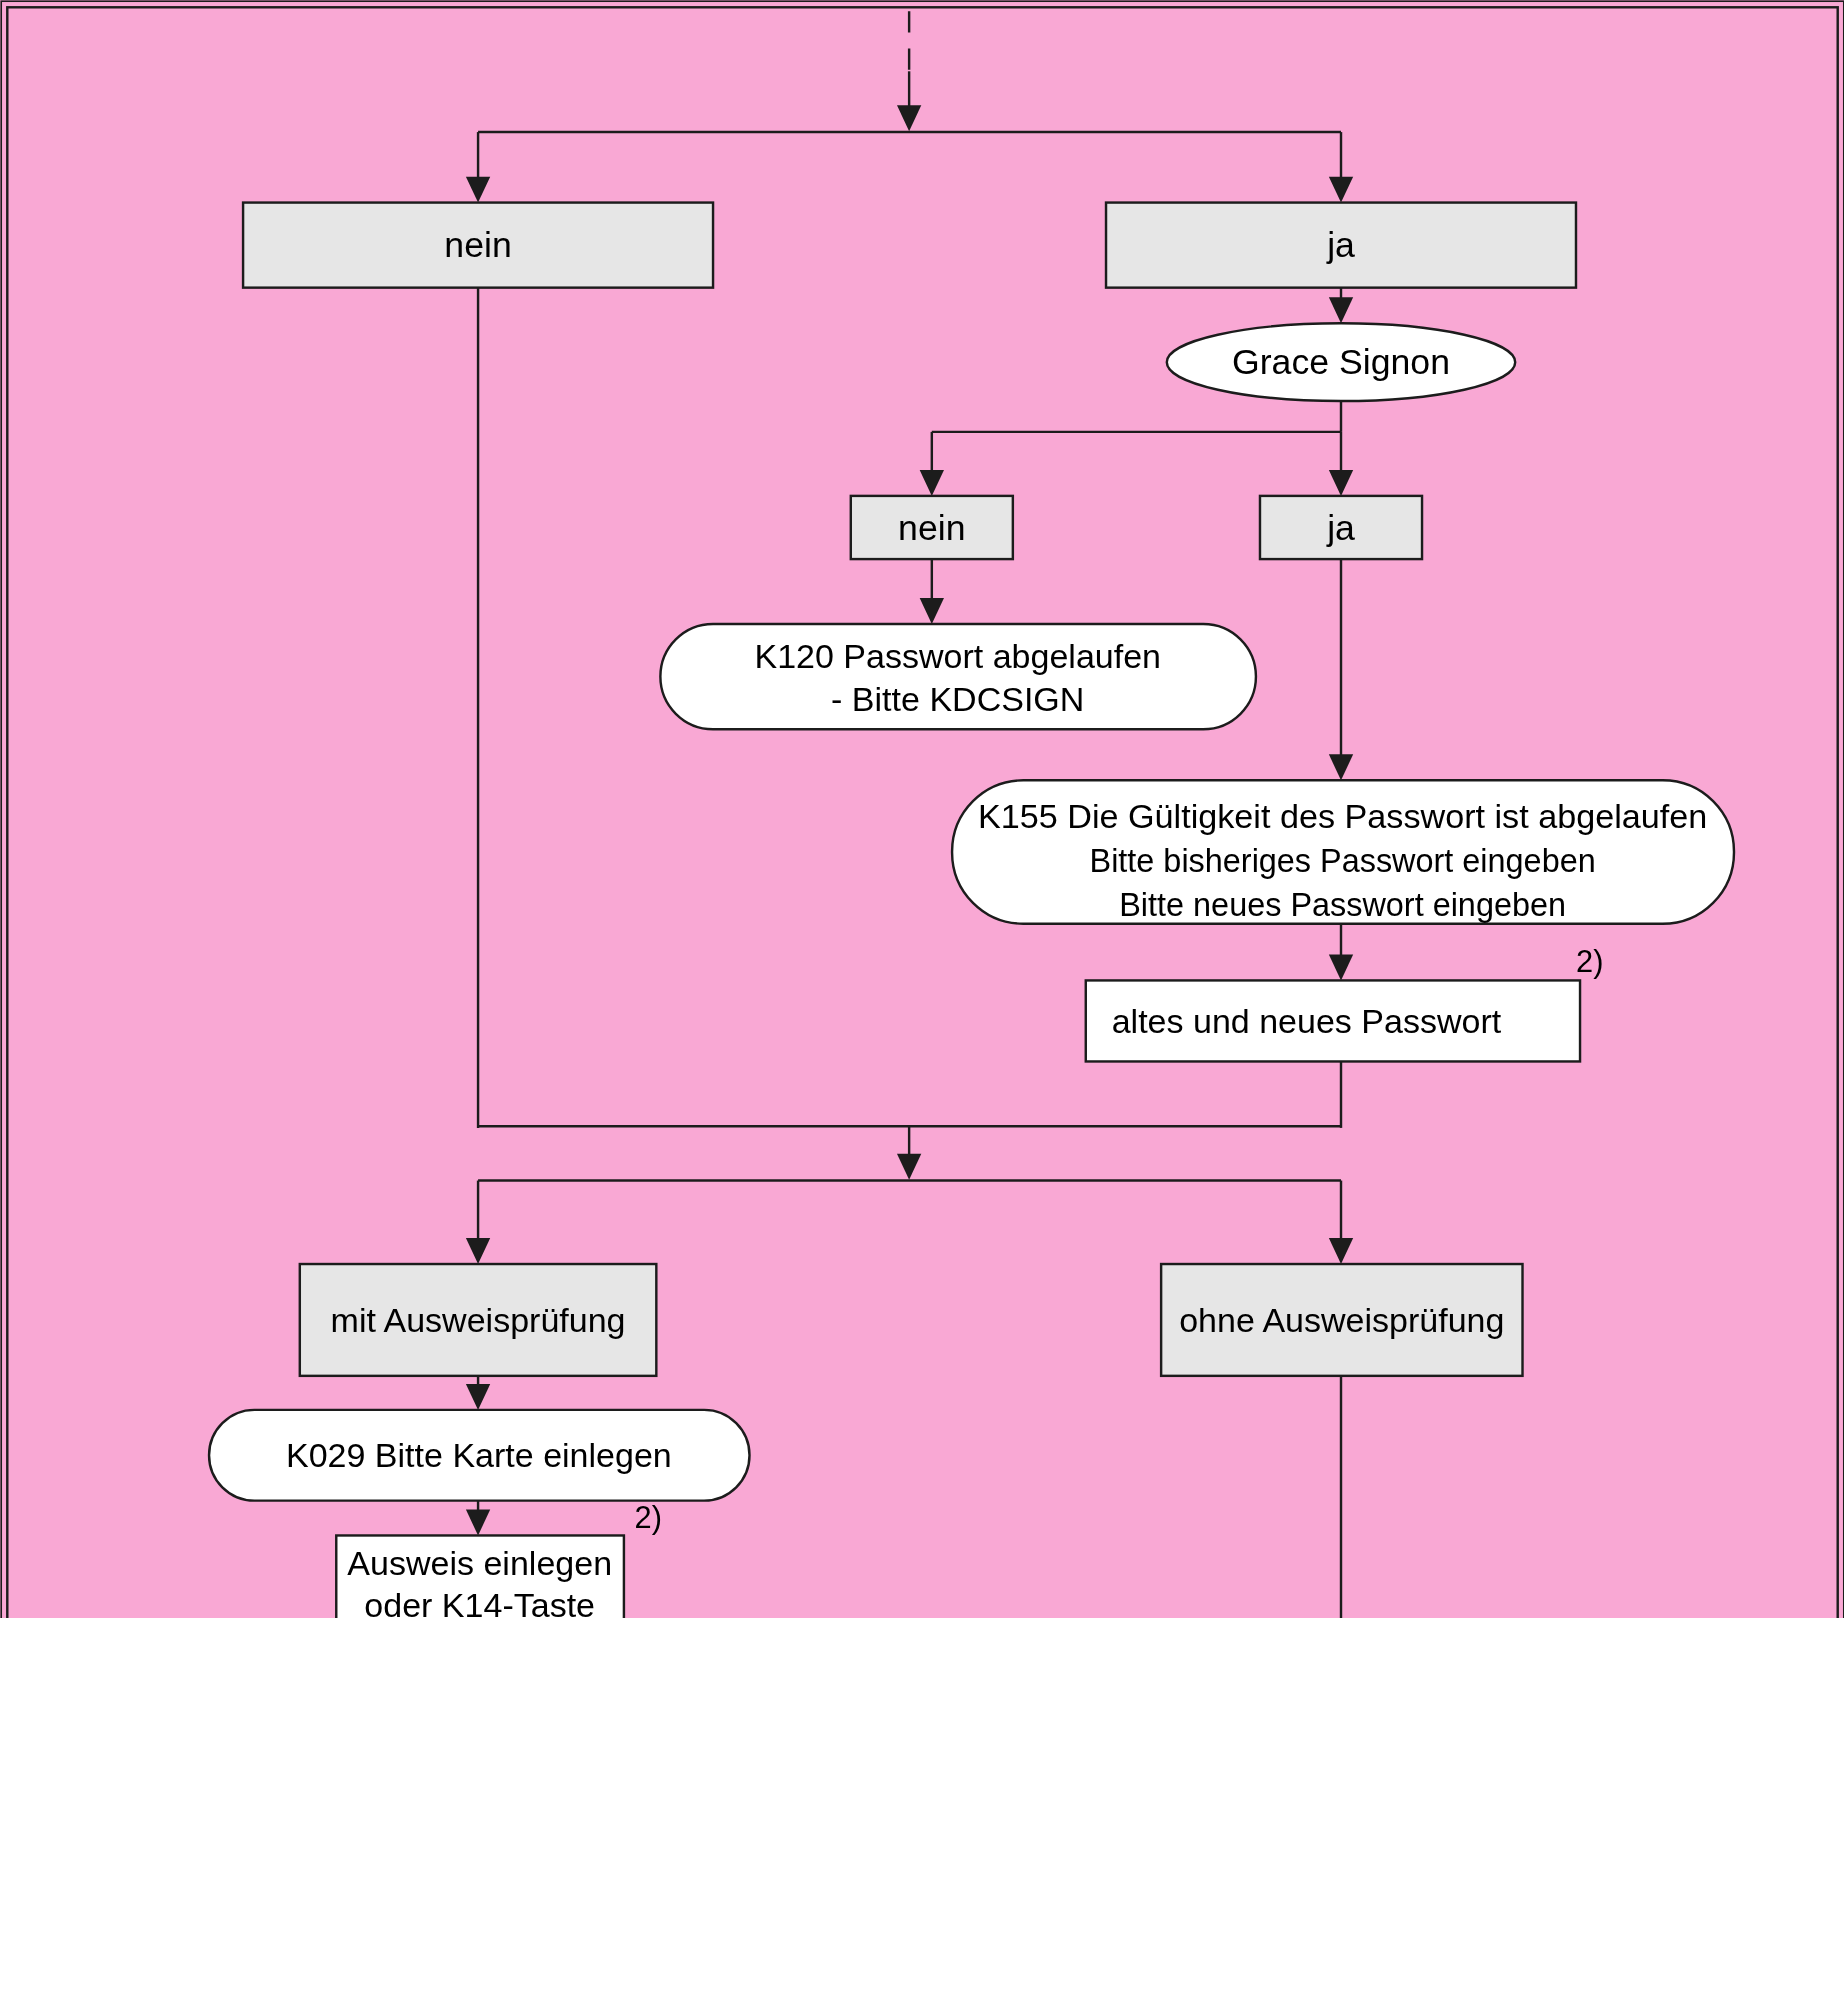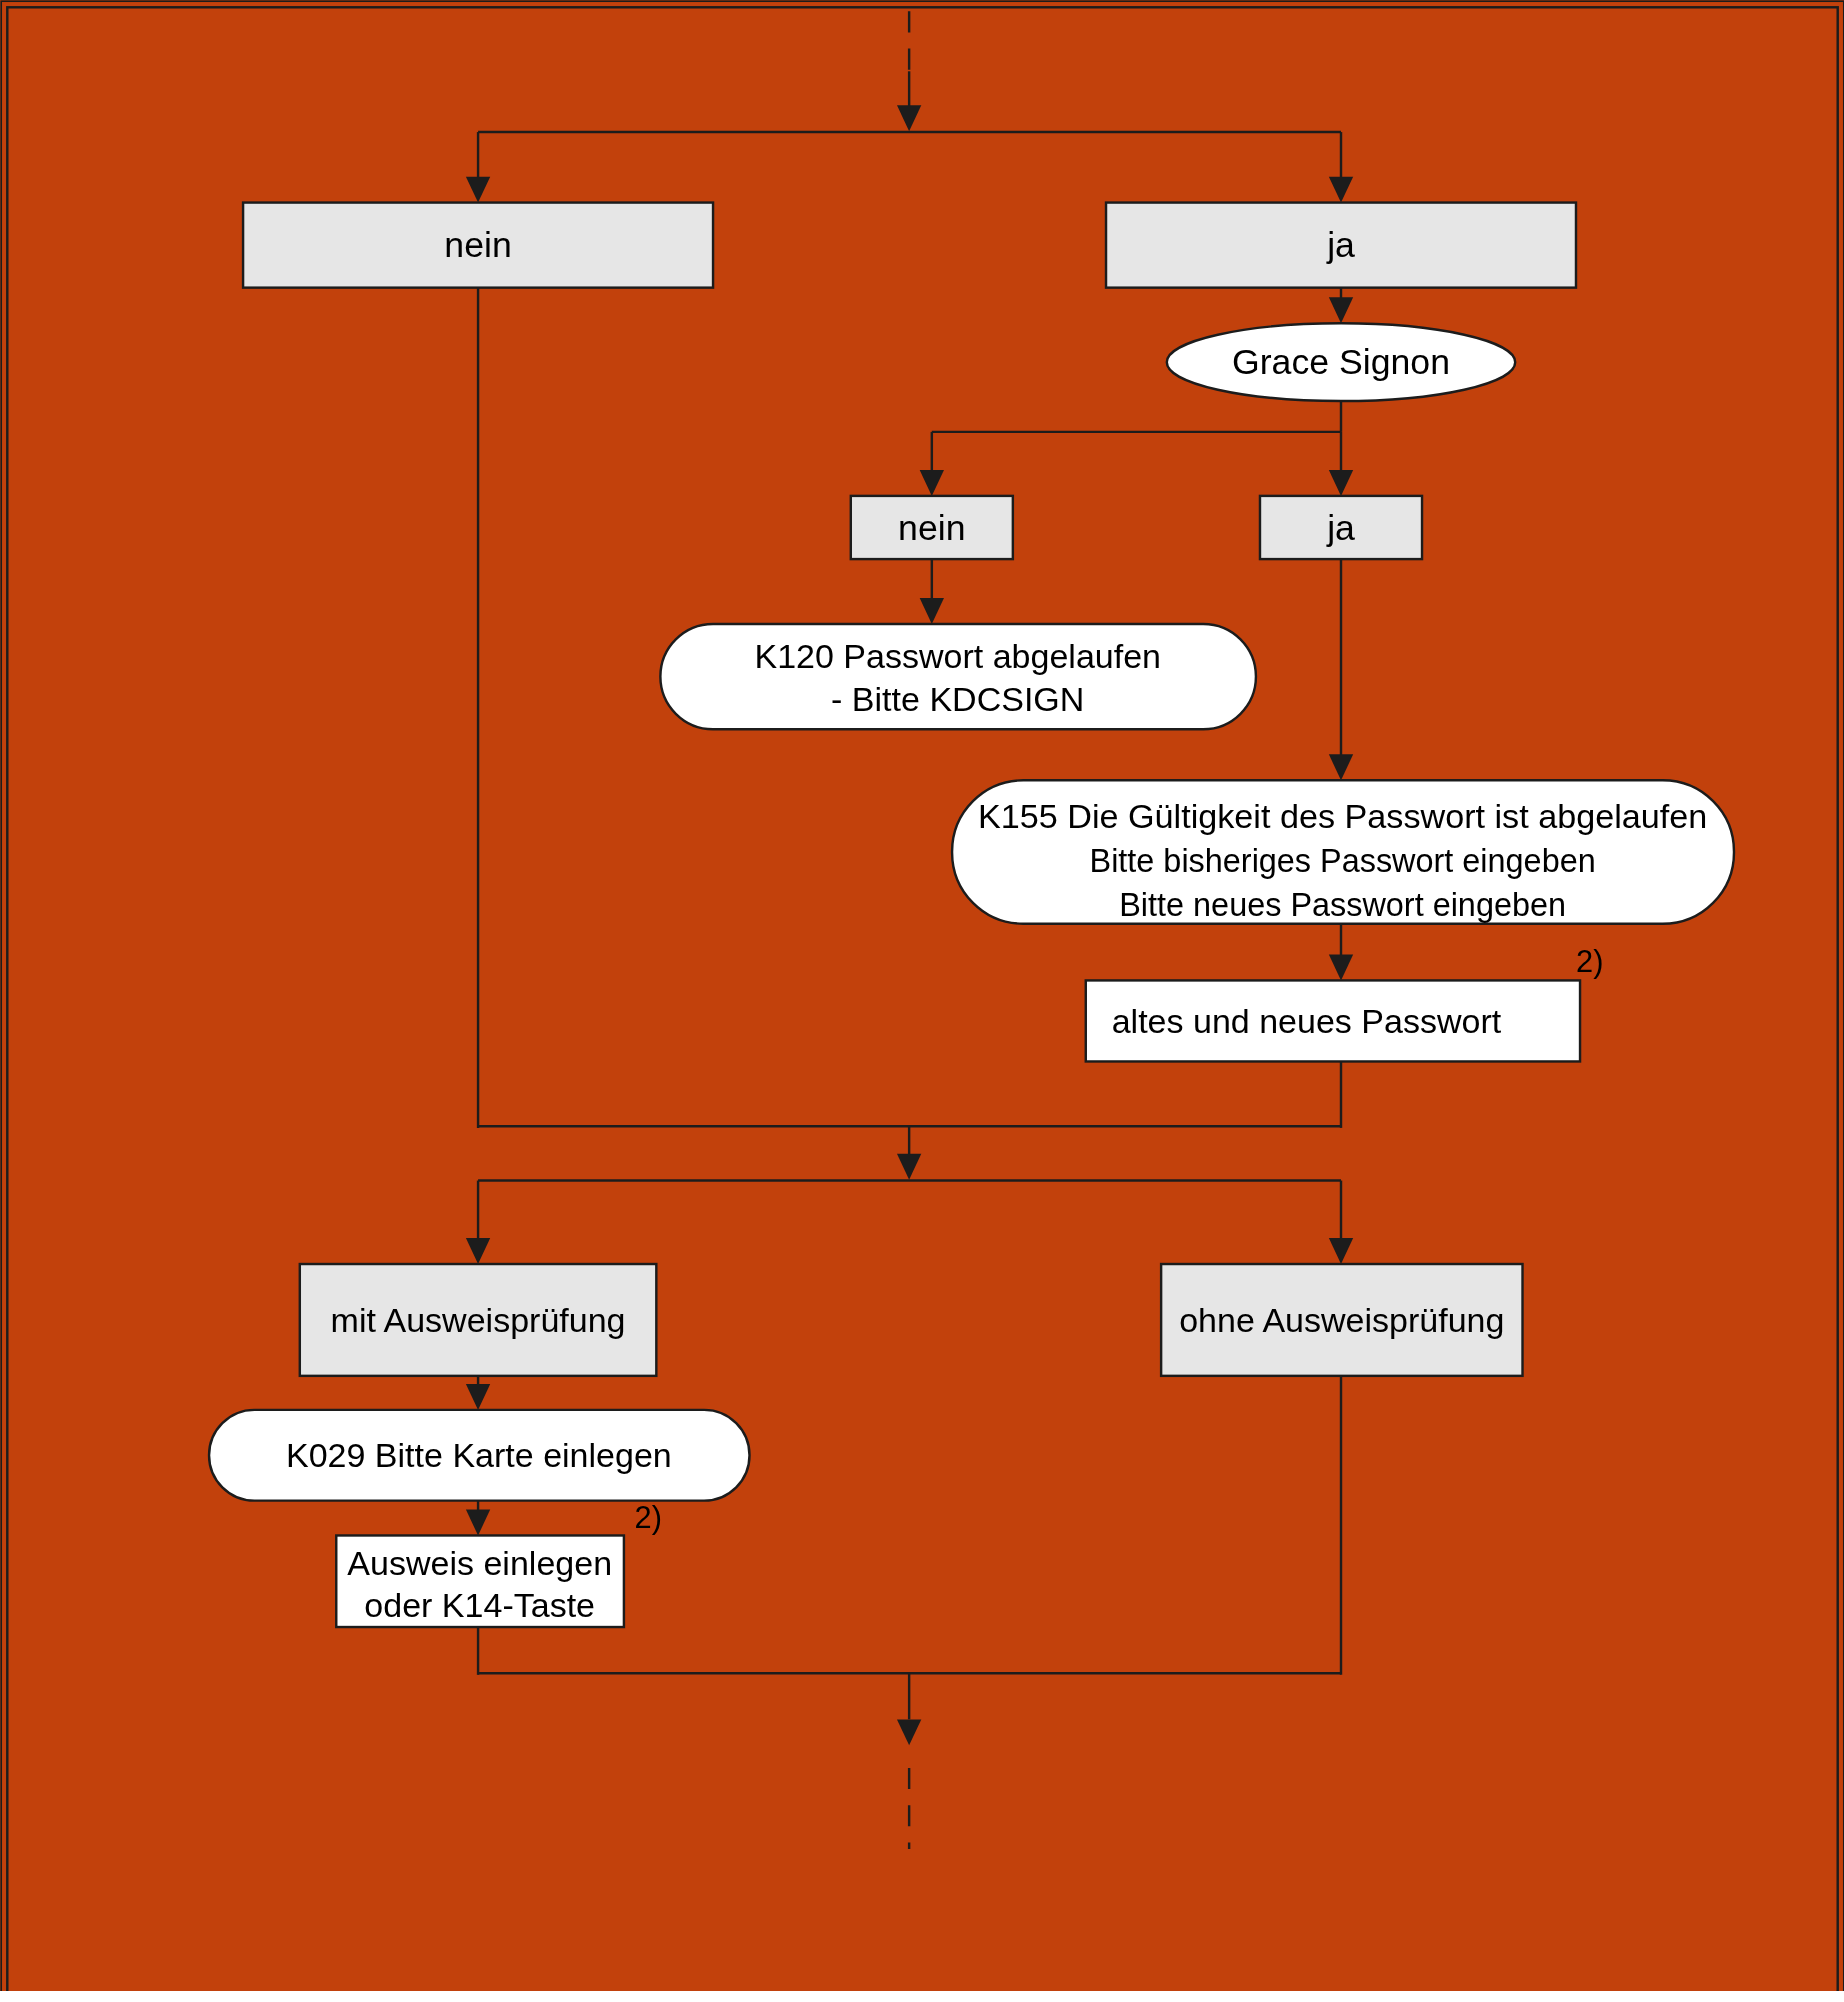--- a/index.html
+++ b/index.html
@@ -1,20 +1,20 @@
 <!DOCTYPE html>
 <html style="font-size:13px"><head>
 <meta charset="utf-8">
 <style>
   html, body { margin: 0; padding: 0; background: #ffffff; }
   .page {
     width: 1845px;
-    height: 1991px;
+    height: 1618px;
     position: relative;
-    background: #c2410c;
+    background: #f9a8d4;
   }
   svg { display: block; width: 1845px; height: 2003px; }
   .flow-line { stroke: #1c1c1c; stroke-width: 3; fill: none; }
   .flow-dash { stroke: #1c1c1c; stroke-width: 3; fill: none; stroke-dasharray: 26 20; }
   .arrowhead { fill: #1c1c1c; stroke: none; }
   .shape { stroke: #1c1c1c; stroke-width: 3; }
   .shape-white { fill: #ffffff; }
   text {
     font-family: "Liberation Sans", "DejaVu Sans", sans-serif;
     fill: #000000;

